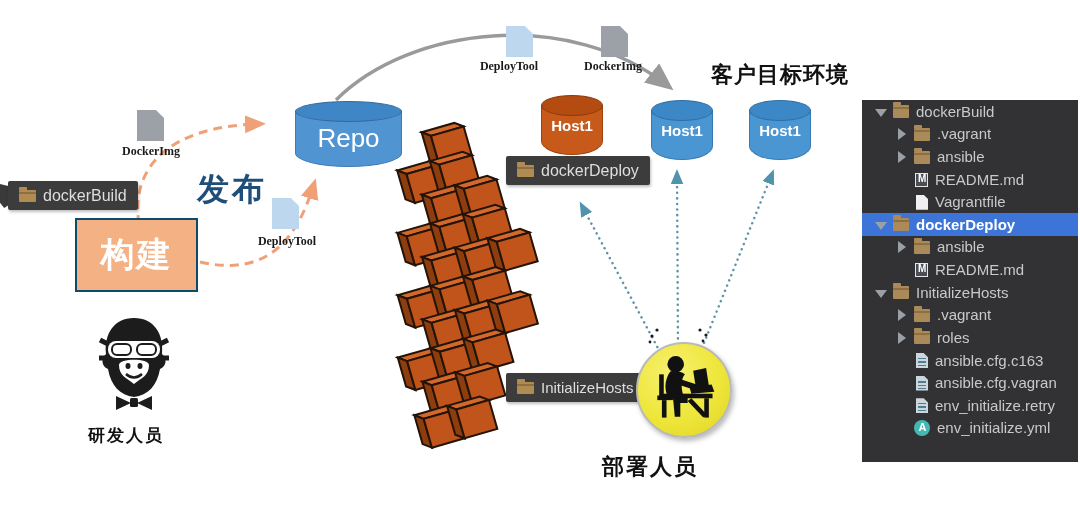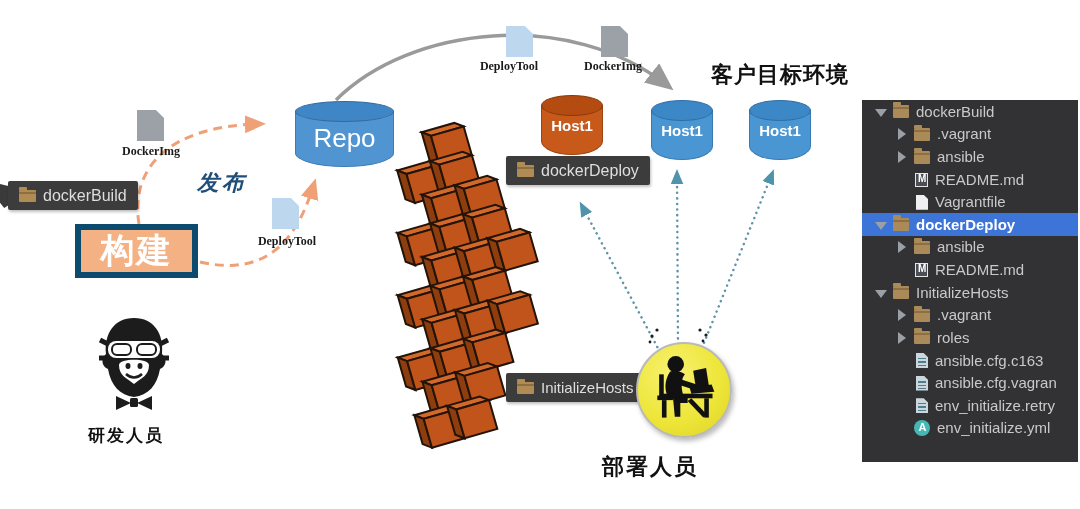--- a/index.html
+++ b/index.html
@@ -13,30 +13,30 @@
   .tag { position:absolute; display:flex; align-items:center; background:#3d3c3c; color:#dedede;
          padding:0 11px; height:29px; border-radius:2px; font-size:16px; box-shadow:1px 2px 3px rgba(0,0,0,.25); }
   .ficon { width:17px; height:12px; background:#b08c54; position:relative; margin-right:7px; border-radius:1px; flex:0 0 17px; }
   .ficon::before { content:''; position:absolute; top:-3px; left:0; width:8px; height:3px; background:#b08c54; border-radius:1px 1px 0 0; }
   .ficon::after  { content:''; position:absolute; top:2px; left:0; right:0; height:2px; background:#8f6f42; }
 
   .wedge { position:absolute; left:0; top:184px; width:30px; height:24px; background:#3a3a3a;
            clip-path:polygon(0 0, 100% 30%, 14% 100%, 0 78%); }
 
   
-  .build-box { position:absolute; left:75px; top:224px; width:123px; height:54px; background:#f4b183;
-               border:6px solid #0c4a6e; display:flex; align-items:center; justify-content:center;
+  .build-box { position:absolute; left:75px; top:218px; width:123px; height:74px; background:#f4b183;
+               border:2px solid #0c4a6e; display:flex; align-items:center; justify-content:center;
                color:#ffffff; font-size:34px; font-weight:bold; letter-spacing:2px; }
 
   
   .cyl { position:absolute; }
   .cyl .body { position:absolute; left:0; right:0; top:10px; bottom:0; border-radius:0 0 50% 50% / 0 0 14px 14px; }
   .cyl .top  { position:absolute; left:0; right:0; top:0; height:21px; border-radius:50%; }
   .cyl .label{ position:absolute; left:0; right:0; text-align:center; color:#fff; font-weight:bold; }
-  .cyl-repo { left:295px; top:101px; width:99px; height:66px; }
+  .cyl-repo { left:295px; top:101px; width:107px; height:66px; }
   .cyl-repo .body { background:#5194d2; border:1px solid #3d7cb8; border-top:none; }
   .cyl-repo .top  { background:#3f86c6; border:1px solid #35699c; }
   .cyl-repo .label{ top:22px; font-size:26px; font-weight:normal; }
   .cyl-host { width:62px; height:60px; }
   .cyl-host .label { top:22px; font-size:15px; }
   .cyl-host .body { background:#4a96d2; border:1px solid #3a7ab2; border-top:none; }
   .cyl-host .top  { background:#3c87c6; border:1px solid #2f6ea6; }
   .cyl-host-orange .body { background:#c75a1b; border-color:#9c4410; }
   .cyl-host-orange .top  { background:#b44c12; border-color:#8a3a0c; }
   .host-o  { left:541px; top:95px; }
@@ -52,21 +52,21 @@
   .fa-deploytool-top  { left:506px; top:26px; }
   .fa-dockerimg-top   { left:601px; top:26px; }
 
   .lbl { position:absolute; font-weight:bold; color:#1a1a1a; font-size:12px; text-align:center;font-family:Liberation Serif, serif; }
   .lbl-dockerimg-left  { left:105px; top:144px; width:92px; }
   .lbl-deploytool-left { left:240px; top:234px; width:94px; }
   .lbl-deploytool-top  { left:461px; top:59px;  width:96px; }
   .lbl-dockerimg-top   { left:565px; top:59px;  width:96px; }
 
   .cn { position:absolute; font-weight:bold; color:#111; }
-  .cn-publish { left:197px; top:168px; font-size:22px; color:#1f4e79; letter-spacing:3px;font-style:italic; }
+  .cn-publish { left:197px; top:168px; font-size:32px; color:#1f4e79; letter-spacing:3px; }
   .cn-target  { left:711px; top:60px; font-size:22px; letter-spacing:1px;text-align:right; }
   .cn-dev     { left:88px;  top:424px; font-size:17px; letter-spacing:2px; }
   .cn-deploy  { left:602px; top:452px; font-size:22px; letter-spacing:2px; }
 
   
   .gorilla { position:absolute; left:94px; top:314px; width:80px; height:100px; }
   .person-circle { position:absolute; left:636px; top:342px; width:96px; height:96px; border-radius:50%;
                    background:radial-gradient(circle at 38% 32%, #f7f172 0%, #eee63a 55%, #ddd324 100%);
                    border:2px solid #b9b9b9; box-shadow:2px 3px 5px rgba(0,0,0,.28); }
   .person-circle svg { position:absolute; left:0; top:0; }

